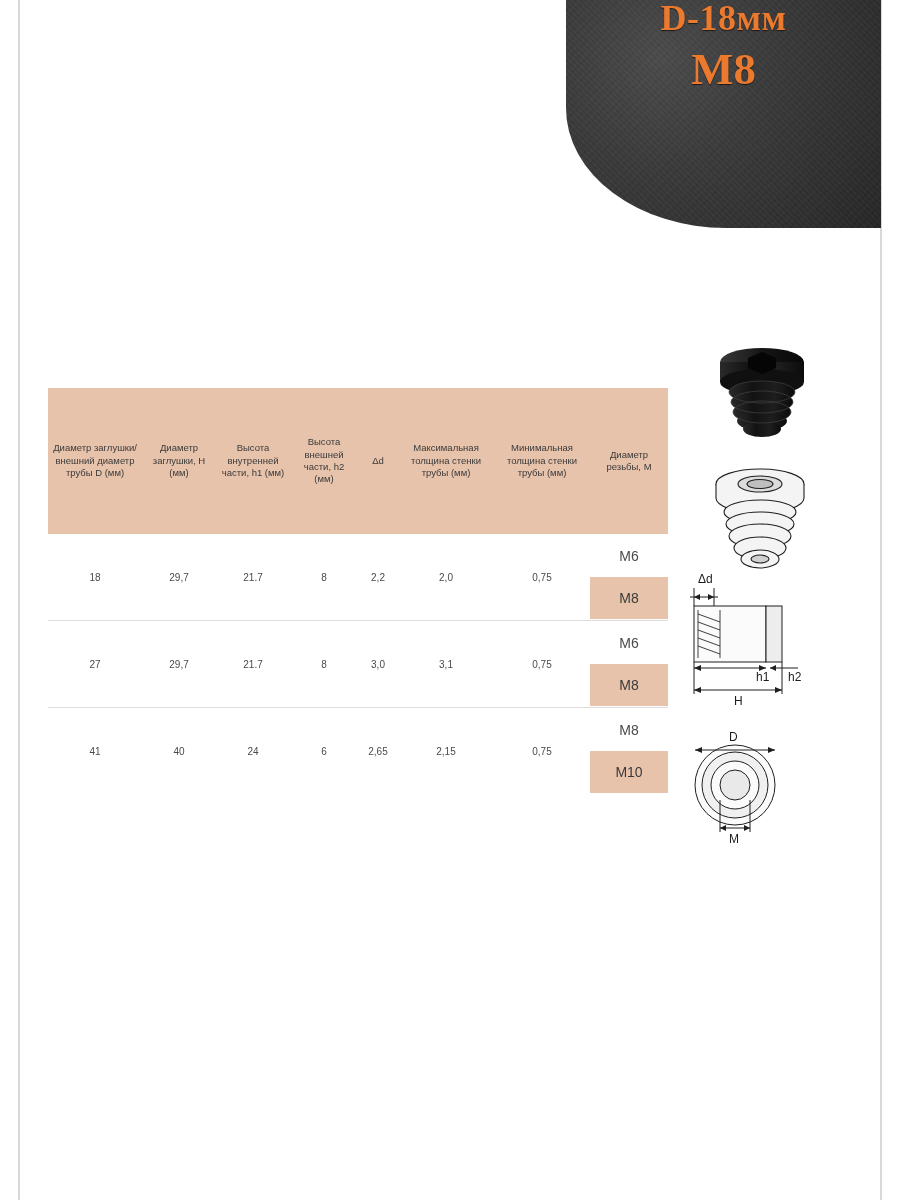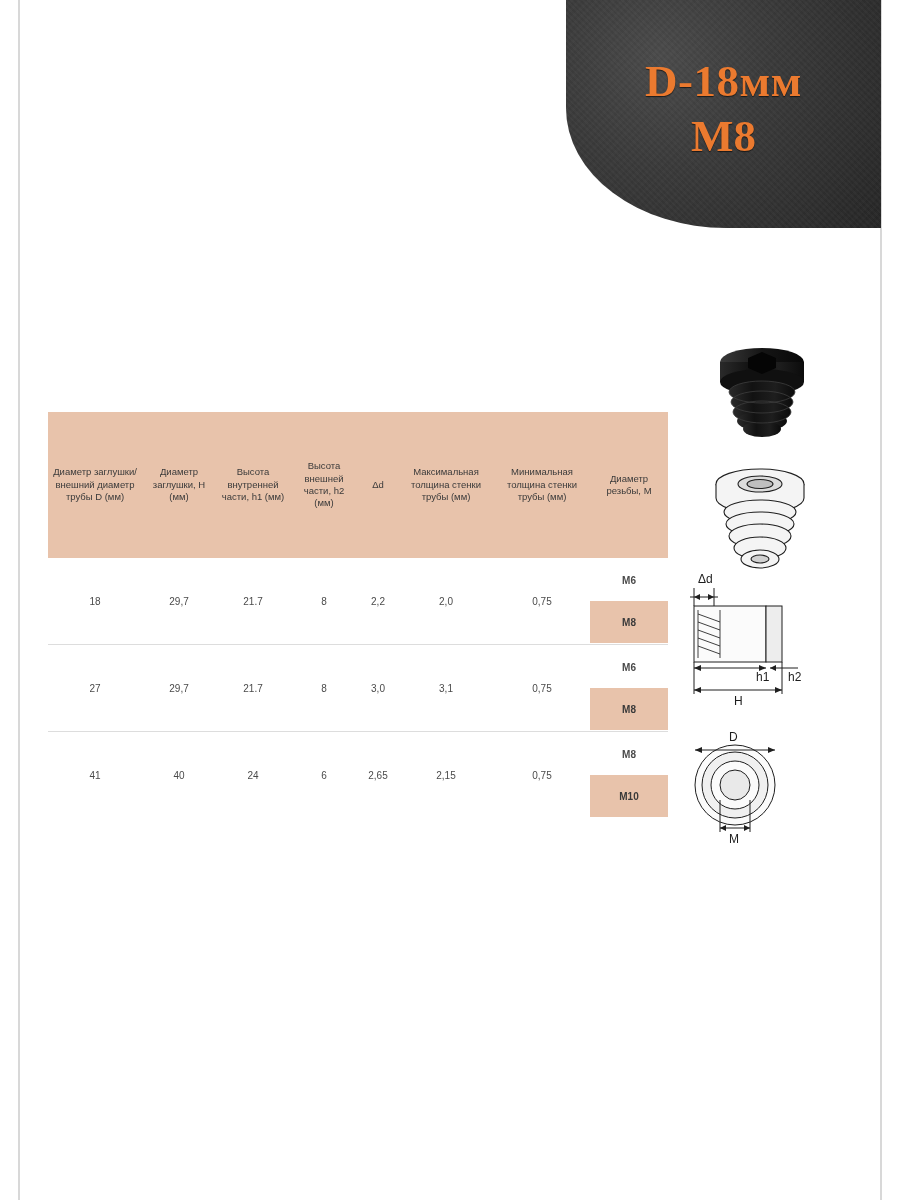--- a/index.html
+++ b/index.html
@@ -59,36 +59,34 @@
     position: relative;
     z-index: 2;
     text-align: center;
     color: #eb7a2f;
     font-family: "Liberation Serif", serif;
     font-weight: bold;
     line-height: 1.05;
     text-shadow: 0 1px 1px rgba(0,0,0,0.6);
   }
   #badge-line1 {
-    margin-top: 58px;
-    font-size: 45px;
+    font-size: 36px;
     letter-spacing: 0.5px;
   }
   #badge-line2 {
     margin-top: 8px;
     font-size: 45px;
   }
 
   
   #table-wrap {
     position: absolute;
     left: 48px;
     top: 388px;
     width: 620px;
-    margin-top: 24px;
   }
   table.spec {
     border-collapse: collapse;
     width: 620px;
     table-layout: fixed;
   }
   table.spec thead th {
     background: #e8c3ab;
     color: #3a3a3a;
     font-size: 9.5px;
@@ -121,23 +119,22 @@
     flex-direction: column;
     align-items: stretch;
     justify-content: flex-start;
     height: 84px;
   }
   .thread-opt {
     height: 42px;
     display: flex;
     align-items: center;
     justify-content: center;
-    font-size: 10px;
+    font-size: 14px;
     color: #4a4a4a;
-    font-weight: bold;
   }
   .thread-opt.sel {
     background: #e8c3ab;
     color: #3a3a3a;
   }
 
   
   col.c0 { width: 94px; }
   col.c1 { width: 74px; }
   col.c2 { width: 74px; }

